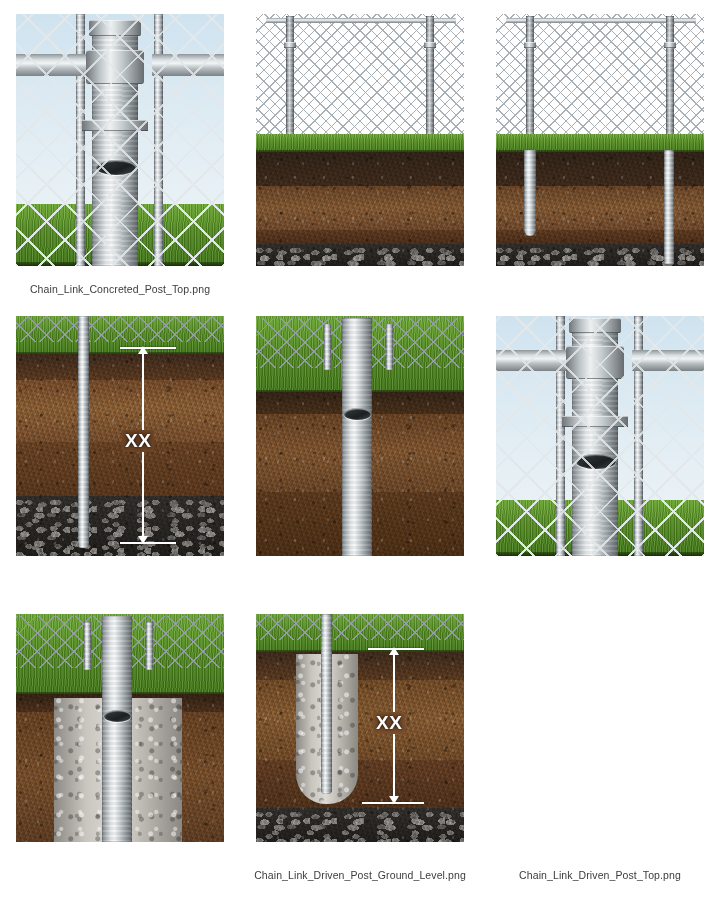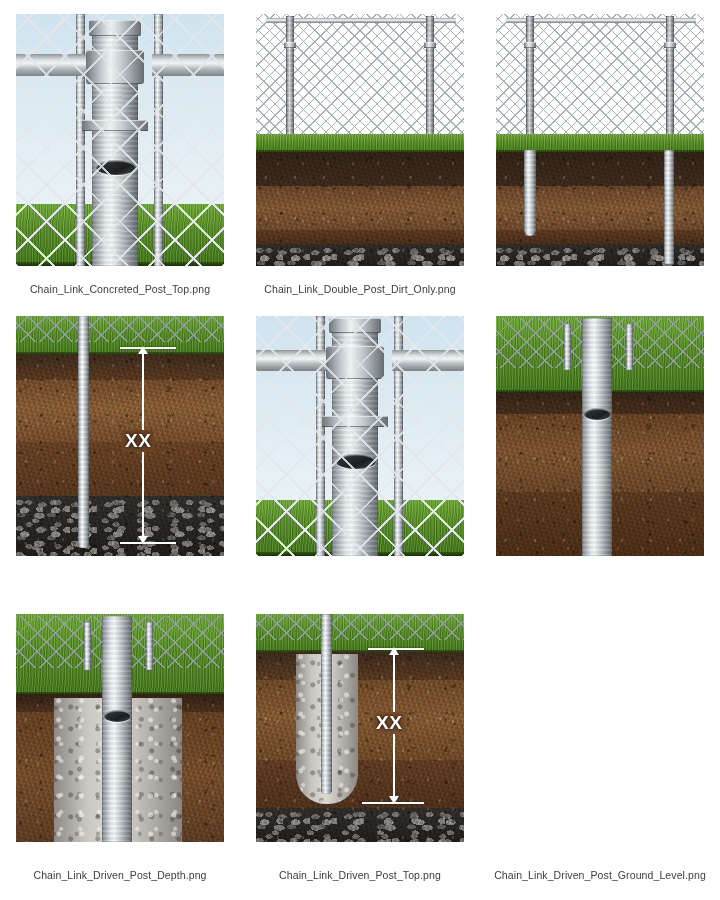--- a/index.html
+++ b/index.html
@@ -222,21 +222,20 @@
         <div class="soil" style="top:138px;bottom:0;">
           <div class="lay" style="top:0;height:34px;background:linear-gradient(#3b2a1b,#4a3322);"></div>
           <div class="lay" style="top:34px;height:44px;background:linear-gradient(#7d5230,#9a6a3e 50%,#845735);"></div>
           <div class="lay" style="top:78px;height:14px;background:linear-gradient(#6e4526,#5a3720);"></div>
           <div class="gravel" style="top:92px;bottom:0;"></div>
           <div class="tex"></div>
               <div class="spk"></div>
         </div>
       </div>
     </div>
-    <div class="caption cap-r1">Chain_Link_Double_Post_Dirt_Only.png</div>
   </div>
 
   <div class="cell">
     <div class="fig r1">
       <div class="scene">
         <div class="white" style="height:128px;"></div>
         <div class="mesh fine" style="left:0;right:0;top:0;height:128px;"></div>
         <div class="rail" style="left:10px;top:4px;width:190px;height:5px;"></div>
         <div class="post postdark" style="left:30px;top:2px;width:8px;height:128px;"></div>
         <div class="post postdark" style="left:170px;top:2px;width:8px;height:128px;"></div>
@@ -280,21 +279,47 @@
         <div>
           <div class="dim-tick" style="left:104px;top:31px;width:56px;"></div>
           <div class="dim-tick" style="left:104px;top:226px;width:56px;"></div>
           <div class="dim-line" style="left:126px;top:34px;width:2px;height:192px;"></div>
           <div class="dim-arrow up" style="left:122px;top:30px;"></div>
           <div class="dim-arrow down" style="left:122px;top:220px;"></div>
           <div class="dim-label" style="left:106px;top:114px;background:linear-gradient(#6e4526,#6e4526);padding:0 3px;">XX</div>
         </div>
       </div>
     </div>
-    <div class="caption cap-r2">Chain_Link_Driven_Post_Depth.png</div>
+  </div>
+
+  <div class="cell">
+    <div class="fig r2">
+      <div class="scene">
+        <div class="grass" style="top:0;height:78px;"></div>
+        <div class="mesh dark" style="left:0;right:0;top:2px;height:50px;"></div>
+
+        <div class="post" style="left:68px;top:8px;width:7px;height:46px;"></div>
+        <div class="post" style="left:130px;top:8px;width:7px;height:46px;"></div>
+
+        <div class="soil" style="top:76px;bottom:0;">
+          <div class="lay" style="top:0;height:22px;background:linear-gradient(#3e2b1b,#55381f);"></div>
+          <div class="lay" style="top:22px;height:78px;background:linear-gradient(#7b4f2b,#96653a 48%,#7f5430);"></div>
+          <div class="lay" style="top:100px;bottom:0;background:linear-gradient(#6d4524,#5b3819);"></div>
+          <div class="tex"></div>
+              <div class="spk"></div>
+        </div>
+
+        <div class="post" style="left:86px;top:2px;width:30px;height:238px;"></div>
+
+        <div class="piperim" style="left:88px;top:92px;width:27px;height:12px;">
+              <i></i>
+            </div>
+      </div>
+    </div>
+    <div class="caption cap-r2">Chain_Link_Driven_Post_Ground_Level.png</div>
   </div>
 
   <div class="cell">
     <div class="fig r2">
       <div class="scene">
         <div class="sky" style="height:100%"></div>
         <div class="grass" style="bottom:0;height:56px;"></div>
         <div class="mesh big" style="inset:0;"></div>
         <div class="post" style="left:60px;top:0;width:9px;height:240px;"></div>
         <div class="post" style="left:138px;top:0;width:9px;height:240px;"></div>
@@ -307,47 +332,20 @@
         <div class="piperim" style="left:80px;top:138px;width:40px;height:15px;">
               <i></i>
             </div>
         <div class="mesh big" style="inset:0;opacity:.85;"></div>
       </div>
     </div>
     <div class="caption cap-r2">Chain_Link_Driven_Post_Top.png</div>
   </div>
 
   <div class="cell">
-    <div class="fig r2">
-      <div class="scene">
-        <div class="grass" style="top:0;height:78px;"></div>
-        <div class="mesh dark" style="left:0;right:0;top:2px;height:50px;"></div>
-
-        <div class="post" style="left:68px;top:8px;width:7px;height:46px;"></div>
-        <div class="post" style="left:130px;top:8px;width:7px;height:46px;"></div>
-
-        <div class="soil" style="top:76px;bottom:0;">
-          <div class="lay" style="top:0;height:22px;background:linear-gradient(#3e2b1b,#55381f);"></div>
-          <div class="lay" style="top:22px;height:78px;background:linear-gradient(#7b4f2b,#96653a 48%,#7f5430);"></div>
-          <div class="lay" style="top:100px;bottom:0;background:linear-gradient(#6d4524,#5b3819);"></div>
-          <div class="tex"></div>
-              <div class="spk"></div>
-        </div>
-
-        <div class="post" style="left:86px;top:2px;width:30px;height:238px;"></div>
-
-        <div class="piperim" style="left:88px;top:92px;width:27px;height:12px;">
-              <i></i>
-            </div>
-      </div>
-    </div>
-    <div class="caption cap-r2">Chain_Link_Driven_Post_Ground_Level.png</div>
-  </div>
-
-  <div class="cell">
     <div class="fig r3">
       <div class="scene">
         <div class="grass" style="top:0;height:82px;"></div>
         <div class="mesh dark" style="left:0;right:0;top:2px;height:52px;"></div>
         <div class="post" style="left:68px;top:8px;width:7px;height:48px;"></div>
         <div class="post" style="left:130px;top:8px;width:7px;height:48px;"></div>
         <div class="soil" style="top:80px;bottom:0;">
           <div class="lay" style="top:0;height:18px;background:linear-gradient(#40291a,#5a3a20);"></div>
           <div class="lay" style="top:18px;bottom:0;background:linear-gradient(#7a4e2a,#8d5d34 50%,#70492a);"></div>
           <div class="tex"></div>

